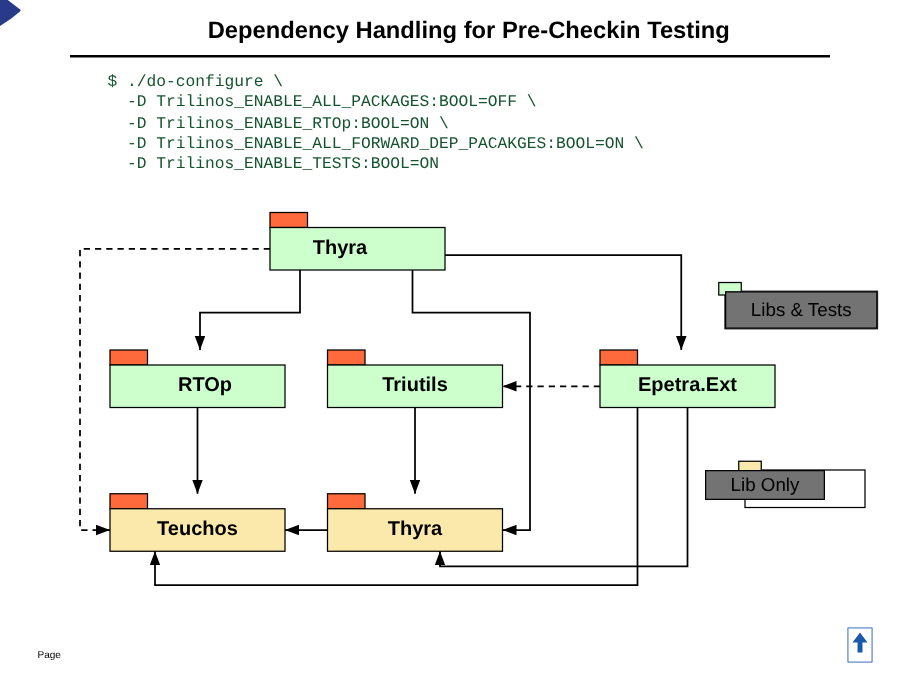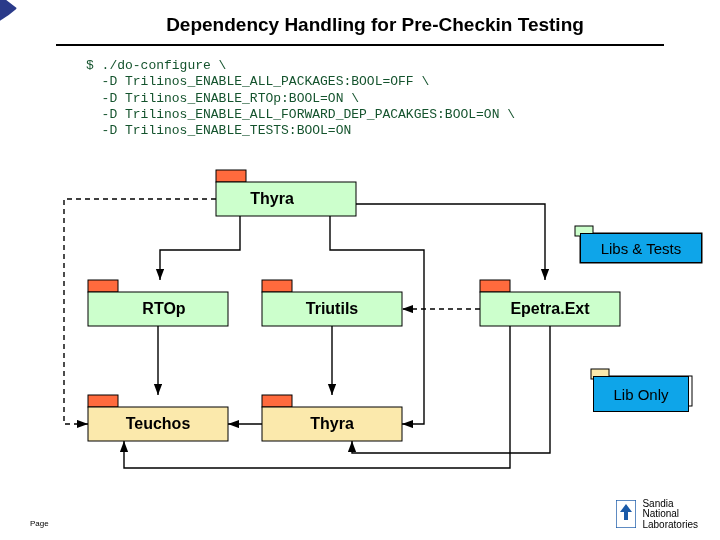--- a/index.html
+++ b/index.html
@@ -5,21 +5,21 @@
   * { box-sizing: border-box; margin: 0; padding: 0; }
   body { width: 720px; height: 540px; background: #fff; font-family: Arial, sans-serif; position: relative; overflow: hidden; }
   .star-corner { position: absolute; top: -20px; left: -20px; width: 110px; height: 70px; }
   .star-corner svg { width: 100%; height: 100%; }
   .title { position: absolute; top: 14px; left: 0; width: 720px; text-align: center; font-family: Arial, sans-serif; font-size: 19px; font-weight: bold; color: #000; padding-left: 30px; }
   .hr { position: absolute; top: 44px; left: 56px; width: 608px; height: 2px; background: #000; }
   .code { position: absolute; top: 58px; left: 86px; font-family: "Courier New", monospace; font-size: 13px; line-height: 1.25; white-space: pre; color: #14532d; }
   .diagram { position: absolute; top: 0; left: 0; width: 720px; height: 540px; }
   .diagram svg { width: 720px; height: 540px; }
   .pkg-box { position: absolute; display: flex; align-items: center; justify-content: center; font-family: Arial, sans-serif; font-size: 16px; font-weight: bold; color: #000; }
-  .legend-box { position: absolute; background: #0ea5e9; border: 1px solid #000; font-family: Arial, sans-serif; font-size: 15px; display: flex; align-items: center; justify-content: center; }
+  .legend-box { position: absolute; background: #737373; border: 1px solid #000; font-family: Arial, sans-serif; font-size: 15px; display: flex; align-items: center; justify-content: center; }
   .footer-page { position: absolute; bottom: 12px; left: 30px; font-family: Arial, sans-serif; font-size: 8px; color: #000; }
   .footer-logo { position: absolute; bottom: 10px; right: 22px; font-family: Arial, sans-serif; font-size: 10px; line-height: 1.05; display: flex; align-items: center; gap: 6px; }
   .footer-logo .tb { width: 20px; height: 28px; }
 </style>
 </head>
 <body>
 
 <div class="star-corner">
   <svg viewBox="0 0 120 80">
     <polygon points="0,0 80,0 30,40 0,60" fill="#2a3a8a"></polygon>
@@ -91,25 +91,22 @@
 </div>
 
 <div class="pkg-box" style="left:216px;top:182px;width:112px;height:34px">Thyra</div>
 <div class="pkg-box" style="left:88px;top:292px;width:152px;height:34px">RTOp</div>
 <div class="pkg-box" style="left:262px;top:292px;width:140px;height:34px">Triutils</div>
 <div class="pkg-box" style="left:480px;top:292px;width:140px;height:34px">Epetra.Ext</div>
 <div class="pkg-box" style="left:88px;top:407px;width:140px;height:34px">Teuchos</div>
 <div class="pkg-box" style="left:262px;top:407px;width:140px;height:34px">Thyra</div>
 
 <div class="legend-box" style="left:580px;top:233px;width:122px;height:30px">Libs &amp; Tests</div>
-<div class="legend-box" style="left:593px;top:376px;width:96px;height:36px">Lib Only</div>
+<div class="legend-box" style="left:564px;top:376px;width:96px;height:24px">Lib Only</div>
 
 <div class="footer-page">Page</div>
 
 <div class="footer-logo">
   <svg class="tb" viewBox="0 0 20 28">
     <rect x="0" y="0" width="20" height="28" fill="none" stroke="#1a5aa8" stroke-width="1.4"></rect>
     <path d="M10 4 L16 12 L12 12 L12 20 L8 20 L8 12 L4 12 Z" fill="#1a5aa8"></path>
   </svg>
-  <div style="white-space:pre">Sandia
-National
-Laboratories</div>
 </div>
 
 </body></html>

